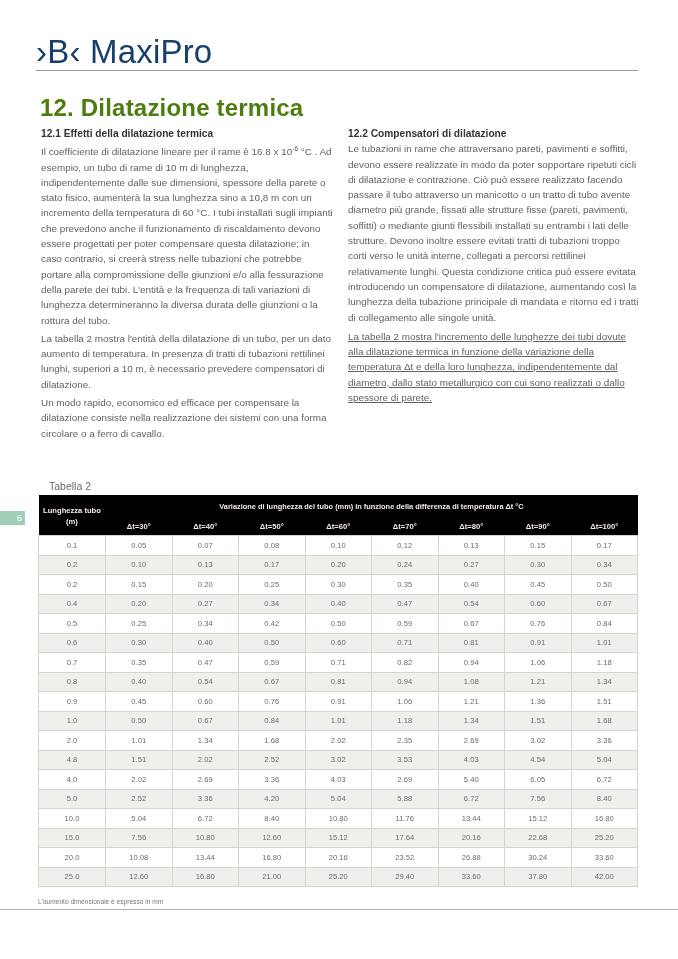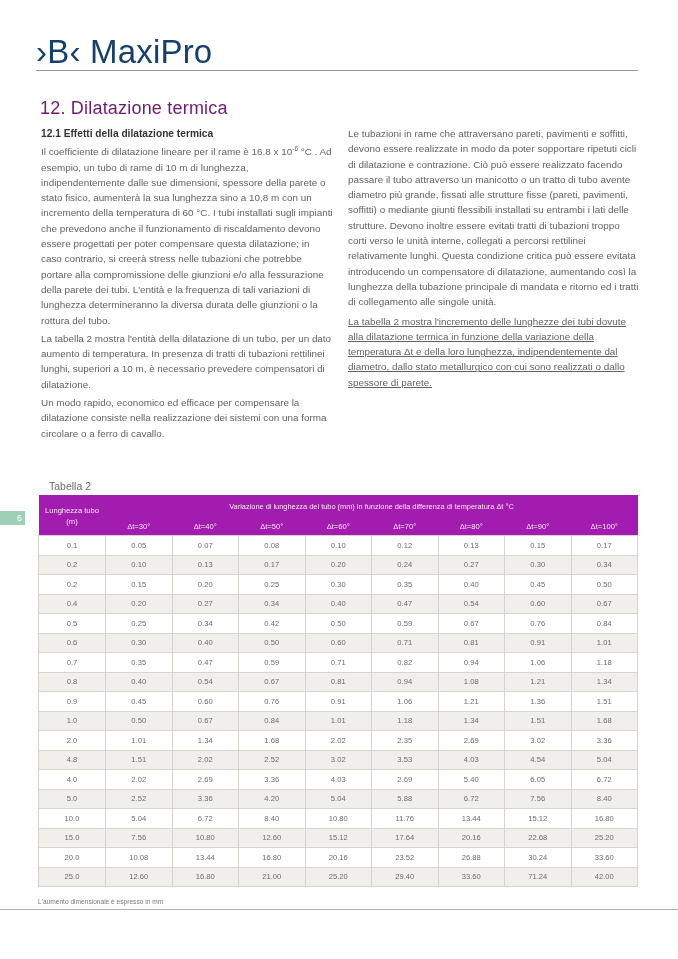--- a/index.html
+++ b/index.html
@@ -2,37 +2,37 @@
 <html><head>
 <meta charset="utf-8">
 <style>
   html, body { margin:0; padding:0; background:#ffffff; }
   body { width:678px; height:959px; position:relative; overflow:hidden;
          font-family:"Liberation Sans", sans-serif; color:#5b5b5b; }
   .logo { position:absolute; left:36px; top:32px; font-size:33px; color:#173f6b;
           letter-spacing:0.2px; line-height:40px; }
   .logo .mark { font-weight:normal; }
   .header-rule { position:absolute; left:36px; top:70px; width:602px; height:1px; background:#8e9ea6; }
-  .page-title { position:absolute; left:40px; top:94px; font-size:18px; color:#701a75;
-                font-weight:normal; line-height:28px; letter-spacing:0.2px; }
+  .page-title { position:absolute; left:40px; top:94px; font-size:24px; color:#4d7c0f;
+                font-weight:bold; line-height:28px; letter-spacing:0.2px; }
   .col { position:absolute; top:126px; width:292px; font-size:9.9px; line-height:15.3px; color:#626262; }
   .col.left { left:41px; }
   .col.right { left:348px; }
   .col h3 { margin:0 0 0 0; font-size:10.2px; font-weight:bold; color:#333; line-height:15.3px; }
   .col p { margin:0 0 3px 0; }
   .col p.gap { margin-top:4px;text-decoration:underline; }
   sup { font-size:6.5px; vertical-align:4px; }
 
   .table-caption { position:absolute; left:42px; top:480px; font-size:10.5px; color:#6b6b6b;margin-left:7px; }
   .page-tab { position:absolute; left:0; top:511px; width:25px; height:14px; background:#9fcfb6;
               color:#fff; font-size:9px; text-align:right; padding-right:3px; line-height:14px; box-sizing:border-box; }
 
   table.data { position:absolute; left:38px; top:495px; width:600px; border-collapse:collapse;
                font-size:7.6px; color:#6b6b6b; table-layout:fixed; }
-  table.data th { background:#a21caf; color:#f6e9ec; font-weight:normal; }
+  table.data th { background:#000000; color:#f6e9ec; font-weight:bold; }
   table.data thead tr.r1 th { height:20px; }
   table.data thead tr.r2 th { height:16px; }
   table.data th.len { line-height:11px; vertical-align:middle; padding-top:2px; }
   table.data th.span { text-align:center; font-size:7.4px; }
   table.data td { height:18.5px; border:1px solid #d8d3cd; text-align:center; padding:0; }
   table.data tbody tr:nth-child(even) td { background:#f1efeb; }
   table.data tbody tr:nth-child(odd) td { background:#ffffff; }
 
   .footnote { position:absolute; left:38px; top:898px; font-size:6.6px; color:#7a7a7a; }
   .footer-rule { position:absolute; left:0; top:909px; width:678px; height:1px; background:#aab4ba; }
@@ -49,20 +49,21 @@
 <h1 class="page-title" style="margin:0;">12. Dilatazione termica</h1>
 
 <div class="col left">
   <h3>12.1 Effetti della dilatazione termica</h3>
   <p><span>Il coefficiente di dilatazione lineare per il rame è 16.8 x 10</span><sup>-6</sup><span> °C . Ad esempio, un tubo di rame di 10 m di lunghezza, indipendentemente dalle sue  dimensioni, spessore della parete o stato fisico, aumenterà la sua lunghezza sino a 10,8 m con un incremento della temperatura di 60 °C. I tubi installati sugli impianti che prevedono anche il funzionamento di riscaldamento devono essere progettati per poter compensare questa dilatazione; in caso contrario, si creerà stress nelle tubazioni che potrebbe portare alla compromissione delle giunzioni e/o alla fessurazione della parete dei tubi. L'entità e la frequenza di tali variazioni di lunghezza determineranno la diversa durata delle giunzioni o la rottura del tubo.</span></p>
   <p>La tabella 2 mostra l'entità della dilatazione di un tubo, per un dato aumento di temperatura. In presenza di tratti di tubazioni rettilinei lunghi, superiori a 10 m, è necessario prevedere compensatori di dilatazione.</p>
   <p>Un modo rapido, economico ed efficace per compensare la dilatazione consiste nella realizzazione dei sistemi con una forma circolare o a ferro di cavallo.</p>
 </div>
 
 <div class="col right">
+  <h3>12.2 Compensatori di dilatazione</h3>
   <p>Le tubazioni in rame che attraversano pareti, pavimenti e soffitti, devono essere realizzate in modo da poter sopportare ripetuti cicli di dilatazione e contrazione. Ciò può essere realizzato facendo passare il tubo attraverso un manicotto o un tratto di tubo avente diametro più grande, fissati alle strutture fisse (pareti, pavimenti, soffitti) o mediante giunti flessibili installati su entrambi i lati delle strutture. Devono inoltre essere evitati tratti di tubazioni troppo corti verso le unità interne, collegati a percorsi rettilinei relativamente lunghi. Questa condizione critica può essere evitata introducendo un compensatore di dilatazione, aumentando così la lunghezza della tubazione principale di mandata e ritorno ed i tratti di collegamento alle singole unità.</p>
   <p class="gap">La tabella 2 mostra l'incremento delle lunghezze dei tubi dovute alla dilatazione termica in funzione della variazione della temperatura Δt e della loro lunghezza, indipendentemente dal diametro, dallo stato metallurgico con cui sono realizzati o dallo spessore di parete.</p>
 </div>
 
 <div class="table-caption">Tabella 2</div>
 <div class="page-tab">6</div>
 
 <table class="data">
   <colgroup>
     <col style="width:67px">
@@ -280,20 +281,20 @@
         <td>33.60</td>
       </tr>
       <tr>
         <td>25.0</td>
         <td>12.60</td>
         <td>16.80</td>
         <td>21.00</td>
         <td>25.20</td>
         <td>29.40</td>
         <td>33.60</td>
-        <td>71.24</td>
+        <td>37.80</td>
         <td>42.00</td>
       </tr>
     </tbody>
 </table>
 
 <div class="footnote">L'aumento dimensionale è espresso in mm</div>
 <div class="footer-rule"></div>
 
 </body></html>

